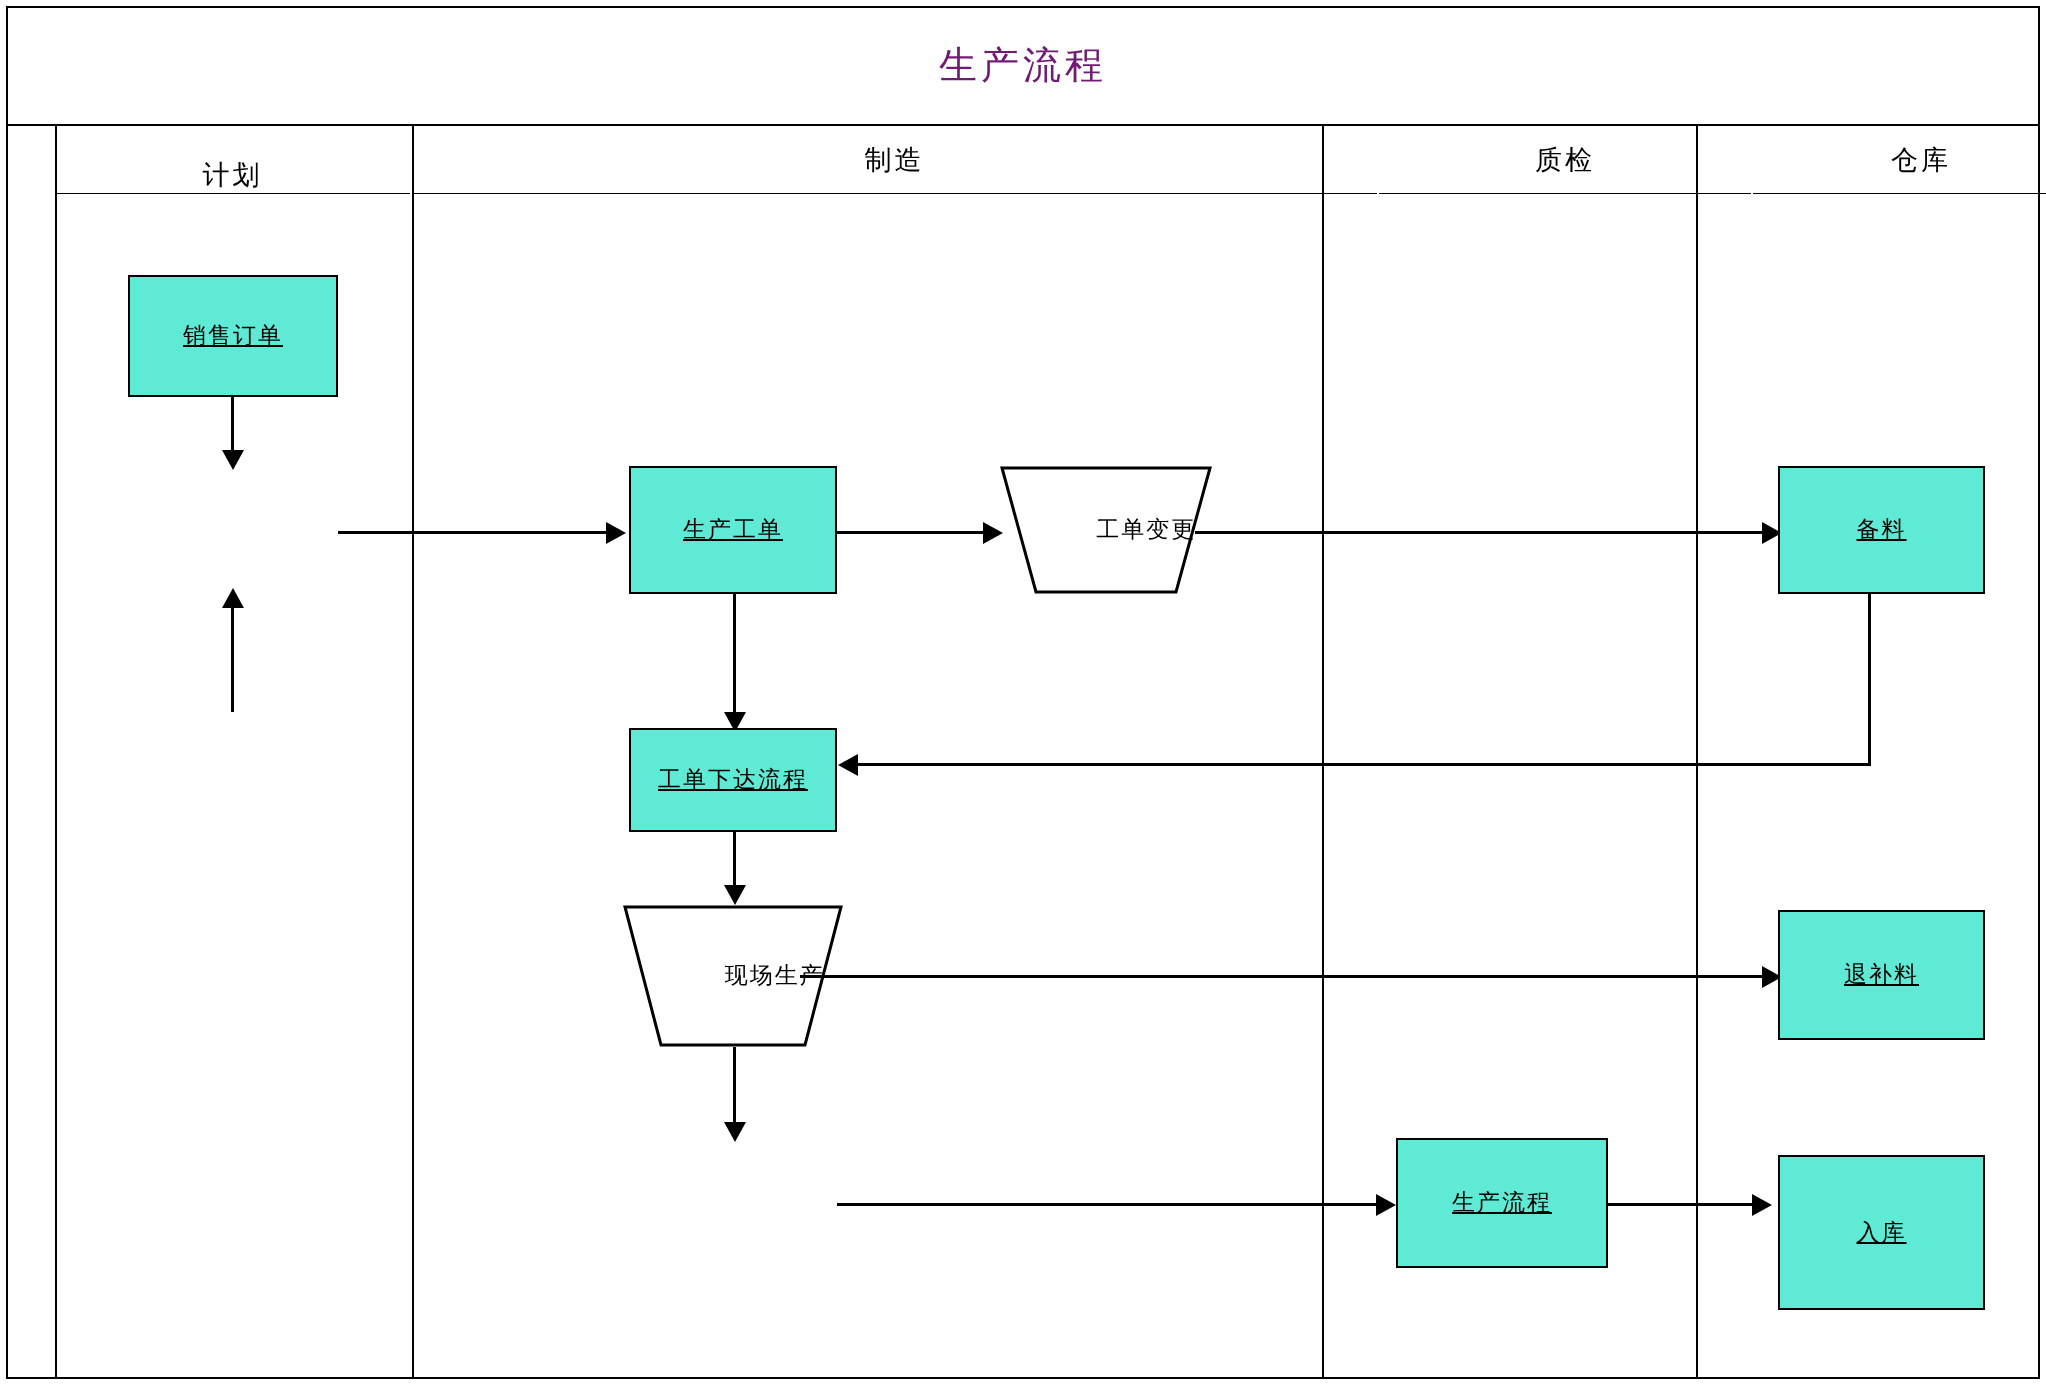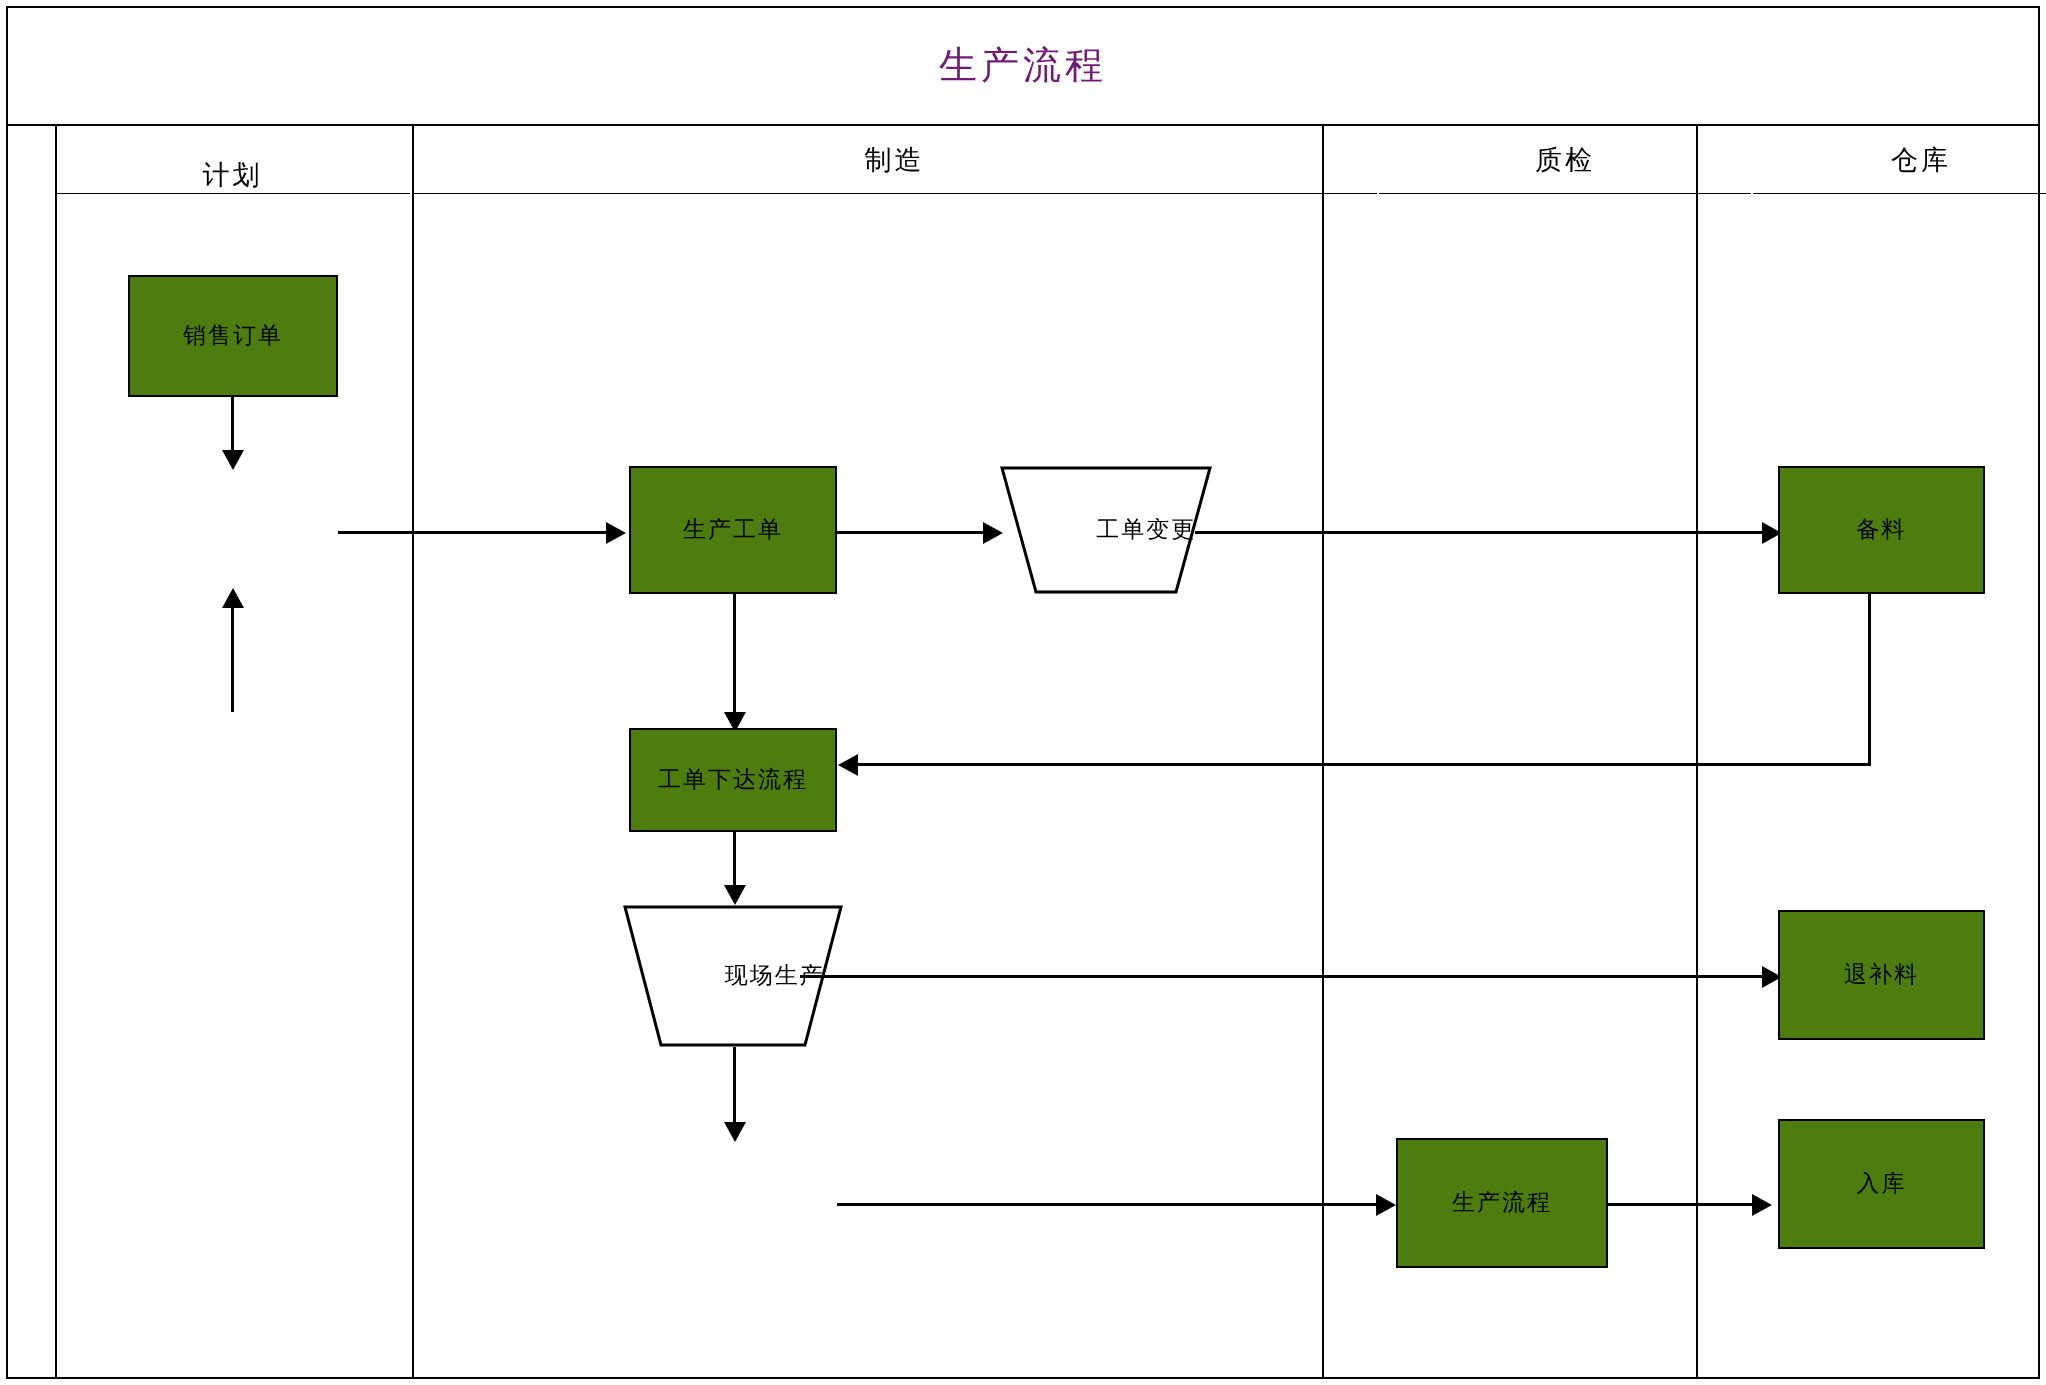--- a/index.html
+++ b/index.html
@@ -17,23 +17,23 @@
   
   .lane-header-band{position:absolute;left:55px;top:126px;width:1985px;height:68px;box-sizing:border-box;}
   .lane-head{position:absolute;top:0;height:68px;box-sizing:border-box;
              border-bottom:1px solid #000;display:flex;align-items:center;justify-content:center;
              font-size:27px;color:#000;letter-spacing:3px;}
 
   
   .vline{position:absolute;width:2px;background:#000;}
 
   
-  .node{position:absolute;box-sizing:border-box;border:2px solid #000;background:#4d7c0f;
+  .node{position:absolute;box-sizing:border-box;border:2px solid #000;background:#5eead4;
         display:flex;align-items:center;justify-content:center;text-align:center;
-        font-size:23px;color:#000;line-height:1.35;letter-spacing:2px;}
+        font-size:23px;color:#000;line-height:1.35;letter-spacing:2px;text-decoration:underline;}
   .trapz{position:absolute;box-sizing:border-box;display:flex;align-items:center;justify-content:flex-end;
          text-align:center;font-size:23px;color:#000;line-height:1.35;letter-spacing:2px;}
   .trapz svg{position:absolute;left:0;top:0;}
   .trapz .tlabel{position:relative;z-index:2;width:62%;}
 
   
   .conn{position:absolute;background:#000;}
   .conn.h{height:3px;}
   .conn.v{width:3px;}
   .arrow{position:absolute;width:0;height:0;}
@@ -144,17 +144,17 @@
   <div class="arrow right" style="left:1752px;top:1194px;"></div>
 
   <div class="node" style="left:1778px;top:466px;width:207px;height:128px;">
     <span>备料</span>
   </div>
 
   <div class="node" style="left:1778px;top:910px;width:207px;height:130px;">
     <span>退补料</span>
   </div>
 
-  <div class="node" style="left:1778px;top:1119px;width:207px;height:130px;">
+  <div class="node" style="left:1778px;top:1155px;width:207px;height:155px;">
     <span>入库</span>
   </div>
 
 </div>
 
 </body></html>

